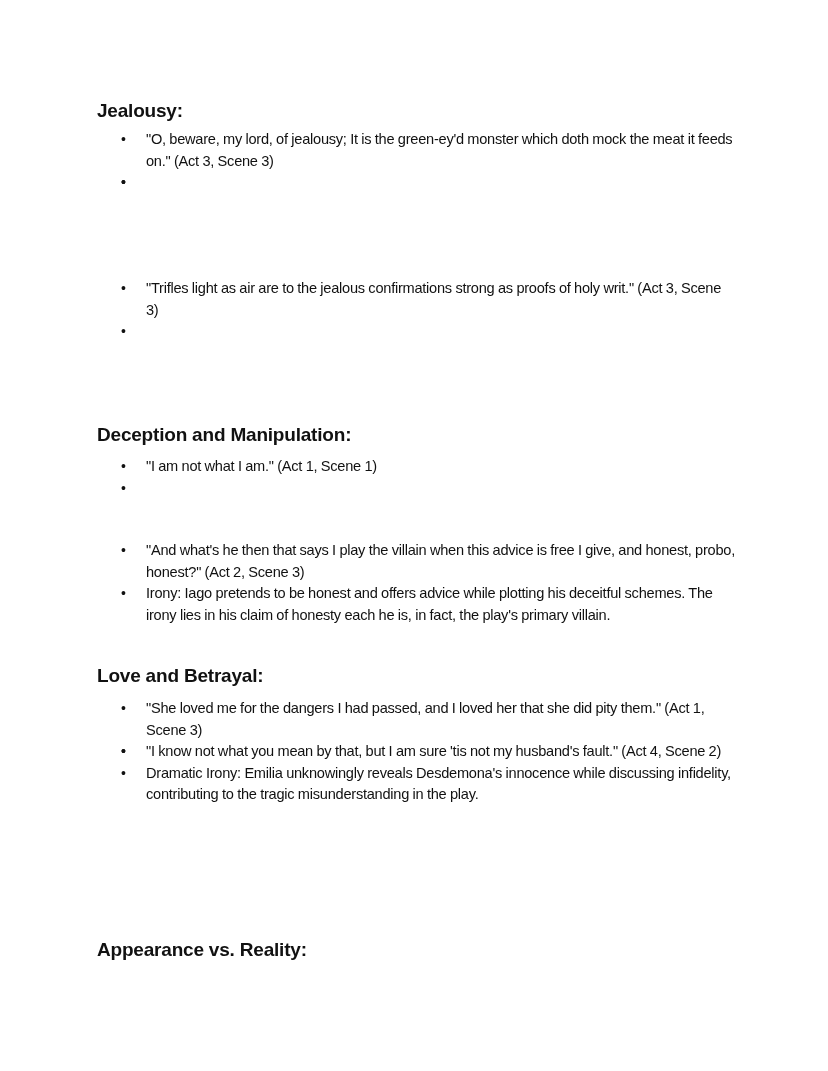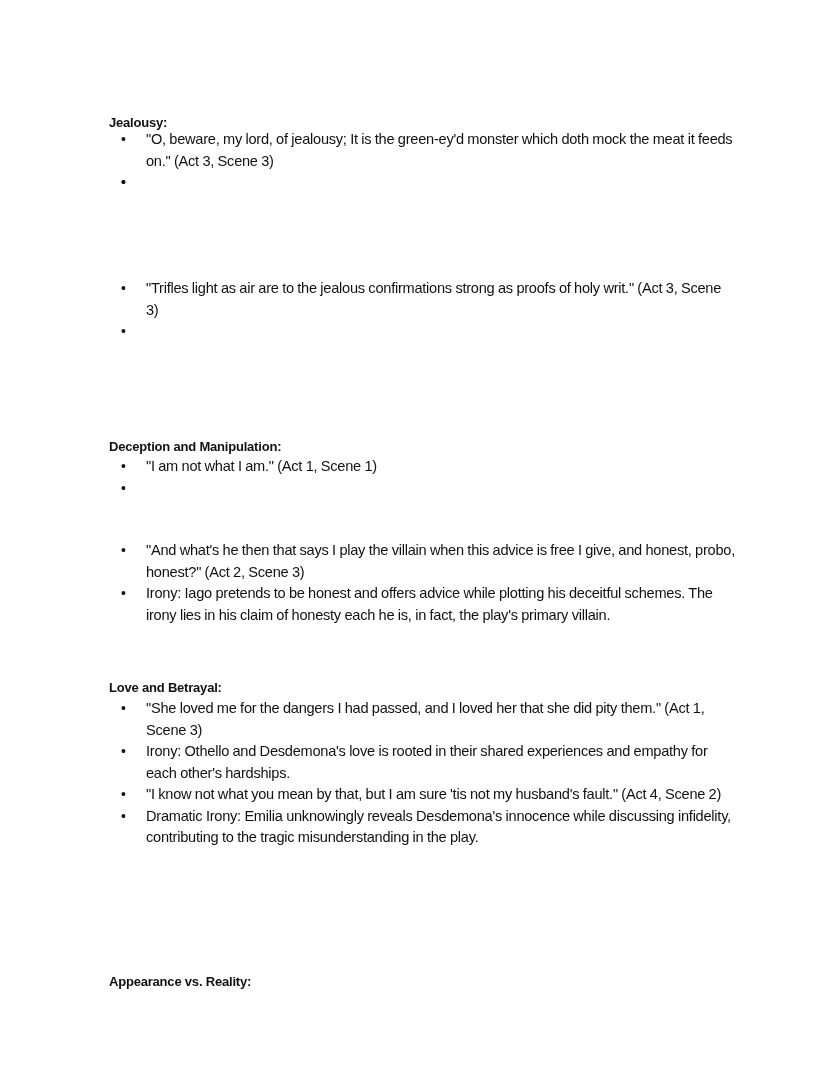--- a/index.html
+++ b/index.html
@@ -18,24 +18,24 @@
     .page {
       position: absolute;
       left: 0; top: 0;
       width: 828px;
       height: 1071px;
     }
     .heading {
       position: absolute;
       left: 97px;
       font-weight: bold;
-      font-size: 13px;
+      font-size: 19px;
       letter-spacing: -0.2px;
       line-height: 20px;
-      margin: 12px;
+      margin: 0;
       text-align: right;
     }
     .list {
       position: absolute;
       left: 0;
       margin: 0;
       padding: 0;
       list-style: none;
       width: 828px;
     }
@@ -106,27 +106,26 @@
   </ul>
 
   <h3 class="heading" style="top:666px;">Love and Betrayal:</h3>
   <ul class="list" style="top:698px;">
     <li class="item">
       <span class="bullet">•</span>
       <span>"She loved me for the dangers I had passed, and I loved her that she did pity them." (Act 1, Scene 3)</span>
     </li>
     <li class="item">
       <span class="bullet">•</span>
-      <span>Irony: Othello and Desdemona's love is rooted in their shared experiences and empathy for each other's hardships.</span>
     </li>
     <li class="item">
       <span class="bullet">•</span>
       <span>"I know not what you mean by that, but I am sure 'tis not my husband's fault." (Act 4, Scene 2)</span>
     </li>
     <li class="item">
       <span class="bullet">•</span>
       <span>Dramatic Irony: Emilia unknowingly reveals Desdemona's innocence while discussing infidelity, contributing to the tragic misunderstanding in the play.</span>
     </li>
   </ul>
 
-  <h3 class="heading" style="top:960px;">Appearance vs. Reality:</h3>
+  <h3 class="heading" style="top:940px;">Appearance vs. Reality:</h3>
 
 </div>
 
 </body></html>

